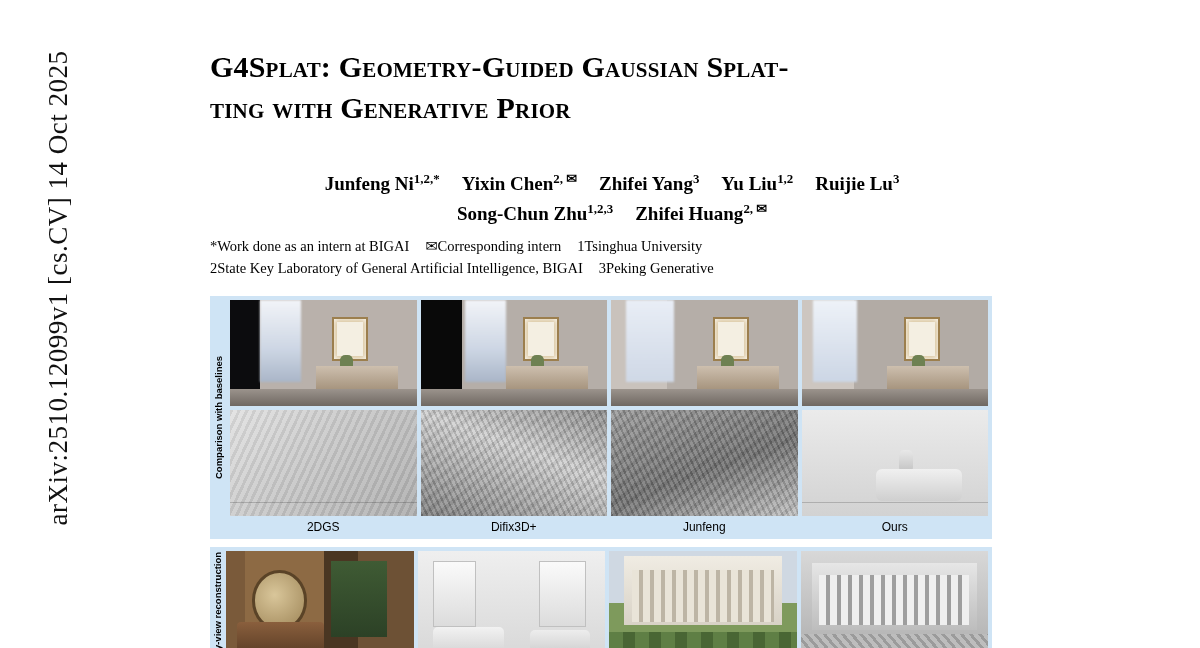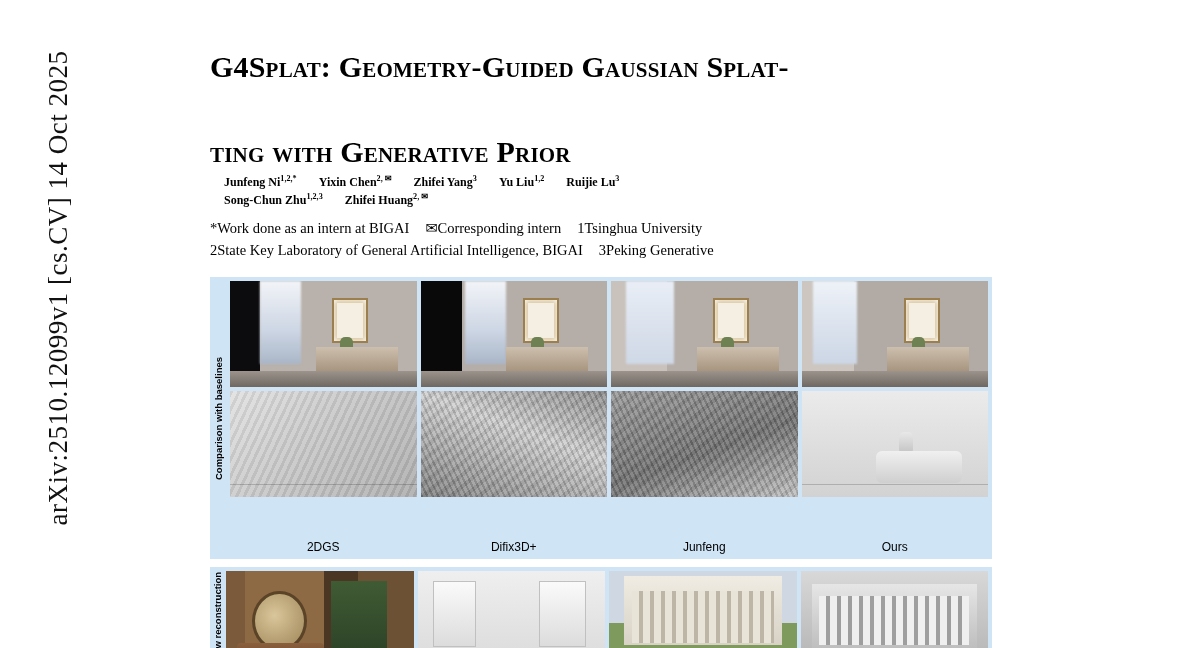--- a/index.html
+++ b/index.html
@@ -47,28 +47,29 @@
     font-weight: bold;
     line-height: 1.38;
     margin-top: 46px;
     letter-spacing: 0.2px;
   }
   .title .sc {
     font-variant: small-caps;
   }
   .title-line2 {
     display: block;
-    margin-top: 44px;
   }
 
   .authors {
-    font-size: 12px;
+    margin-top: 40px;
+    font-size: 19px;
     font-weight: bold;
     line-height: 1.55;
     padding-left: 14px;
+    text-align: center;
   }
   .authors .gap {
     display: inline-block;
     width: 22px;
   }
   sup {
     font-size: 0.68em;
     font-weight: normal;
     vertical-align: super;
   }
@@ -127,21 +128,20 @@
     background: #888;
   }
   .cell.tall { height: 123px; }
 
   .caption-row {
     margin-left: 16px;
     display: grid;
     grid-template-columns: repeat(4, 1fr);
     gap: 4px;
     padding: 4px 0 5px 0;
-    margin-top: 39px;
   }
   .caption-row div {
     text-align: center;
     font-family: "Liberation Sans", sans-serif;
     font-size: 12px;
     color: #000;
   }
 
   .second-block {
     margin-top: 8px;

